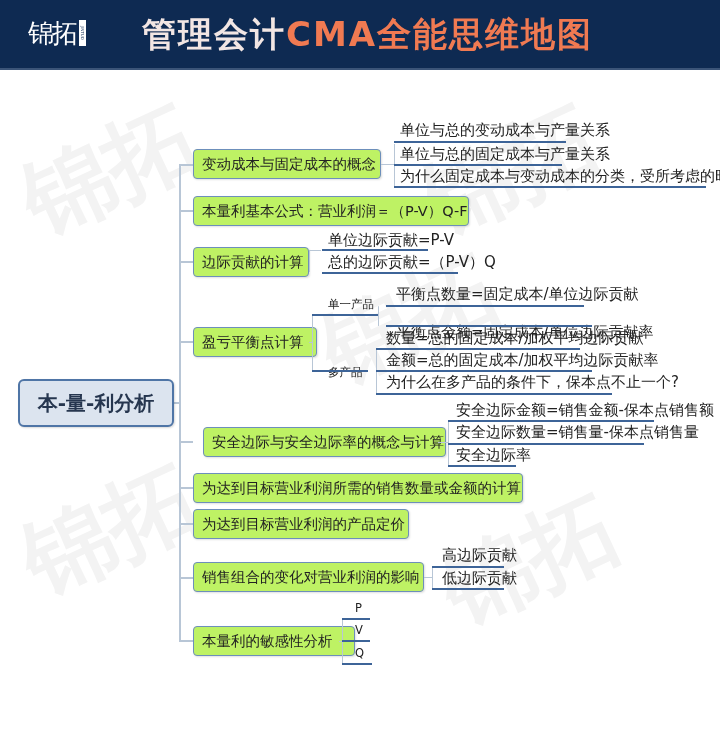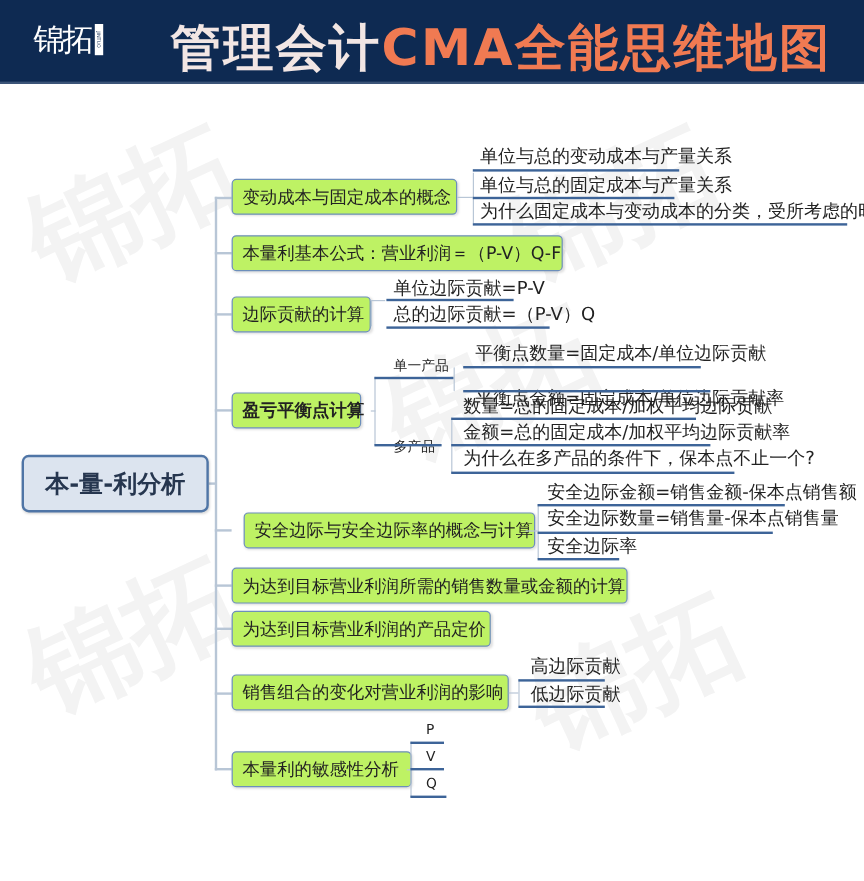--- a/index.html
+++ b/index.html
@@ -19,21 +19,21 @@
     color: #ffffff; font-size: 26px; font-weight: normal; letter-spacing: -2px;
     font-family: "DejaVu Sans", sans-serif;
   }
   .logo-bar {
     width: 7px; height: 26px; background: #ffffff;
     display: flex; align-items: center; justify-content: center;
   }
   .logo-bar span { font-size: 4px; color: #0e2a52; writing-mode: vertical-rl; }
   .title {
     position: absolute; left: 142px; top: 12px; height: 44px;
-    font-size: 42px; font-weight: bold; letter-spacing: 2px; white-space: nowrap;
+    font-size: 34px; font-weight: bold; letter-spacing: 2px; white-space: nowrap;
   }
   .title .t1 { color: #f2e6e4; }
   .title .t2 { color: #f07a52; }
 
   .watermark {
     position: absolute; color: #f3f3f3; font-size: 90px; font-weight: bold;
     transform: rotate(-25deg); white-space: nowrap; pointer-events: none;
     font-family: "DejaVu Sans", sans-serif;
   }
 
@@ -108,21 +108,21 @@
 <div class="node" style="left:193px;top:196px;width:276px;">本量利基本公式：营业利润＝（P-V）Q-F</div>
 
 <div class="node" style="left:193px;top:247px;width:116px;">边际贡献的计算</div>
 <div class="line" style="left:309px;top:250px;width:1px;height:22px;"></div>
 <div class="line" style="left:309px;top:250px;width:12px;height:1px;"></div>
 <div class="leaf" style="left:328px;top:232px;">单位边际贡献=P-V</div>
 <div class="uline" style="left:322px;top:249px;width:106px;"></div>
 <div class="leaf" style="left:328px;top:254px;">总的边际贡献=（P-V）Q</div>
 <div class="uline" style="left:322px;top:272px;width:136px;"></div>
 
-<div class="node" style="left:193px;top:327px;width:108px;font-weight:bold;">盈亏平衡点计算</div>
+<div class="node" style="left:193px;top:327px;width:124px;">盈亏平衡点计算</div>
 <div class="line" style="left:309px;top:342px;width:4px;height:1px;"></div>
 <div class="line" style="left:312px;top:314px;width:1px;height:57px;"></div>
 <div class="leaf mid" style="left:328px;top:296px;">单一产品</div>
 <div class="uline" style="left:312px;top:314px;width:66px;"></div>
 <div class="leaf mid" style="left:328px;top:364px;">多产品</div>
 <div class="uline" style="left:312px;top:370px;width:56px;"></div>
 
 <div class="line" style="left:378px;top:306px;width:1px;height:20px;border-radius:6px;"></div>
 <div class="leaf" style="left:396px;top:286px;">平衡点数量=固定成本/单位边际贡献</div>
 <div class="uline" style="left:386px;top:305px;width:198px;"></div>
@@ -152,21 +152,21 @@
 <div class="node" style="left:193px;top:509px;width:216px;">为达到目标营业利润的产品定价</div>
 
 <div class="node" style="left:193px;top:562px;width:231px;">销售组合的变化对营业利润的影响</div>
 <div class="line" style="left:424px;top:577px;width:8px;height:1px;"></div>
 <div class="line" style="left:432px;top:566px;width:1px;height:22px;"></div>
 <div class="leaf" style="left:442px;top:547px;">高边际贡献</div>
 <div class="uline" style="left:432px;top:566px;width:72px;"></div>
 <div class="leaf" style="left:442px;top:570px;">低边际贡献</div>
 <div class="uline" style="left:432px;top:588px;width:72px;"></div>
 
-<div class="node" style="left:193px;top:626px;width:150px;">本量利的敏感性分析</div>
+<div class="node" style="left:193px;top:626px;width:162px;">本量利的敏感性分析</div>
 <div class="line" style="left:339px;top:641px;width:4px;height:1px;"></div>
 <div class="line" style="left:342px;top:618px;width:1px;height:46px;"></div>
 <div class="leaf mid" style="left:355px;top:600px;">P</div>
 <div class="uline" style="left:342px;top:618px;width:28px;"></div>
 <div class="leaf mid" style="left:355px;top:622px;">V</div>
 <div class="uline" style="left:342px;top:640px;width:28px;"></div>
 <div class="leaf mid" style="left:355px;top:645px;">Q</div>
 <div class="uline" style="left:342px;top:663px;width:30px;"></div>
 
 </body></html>

